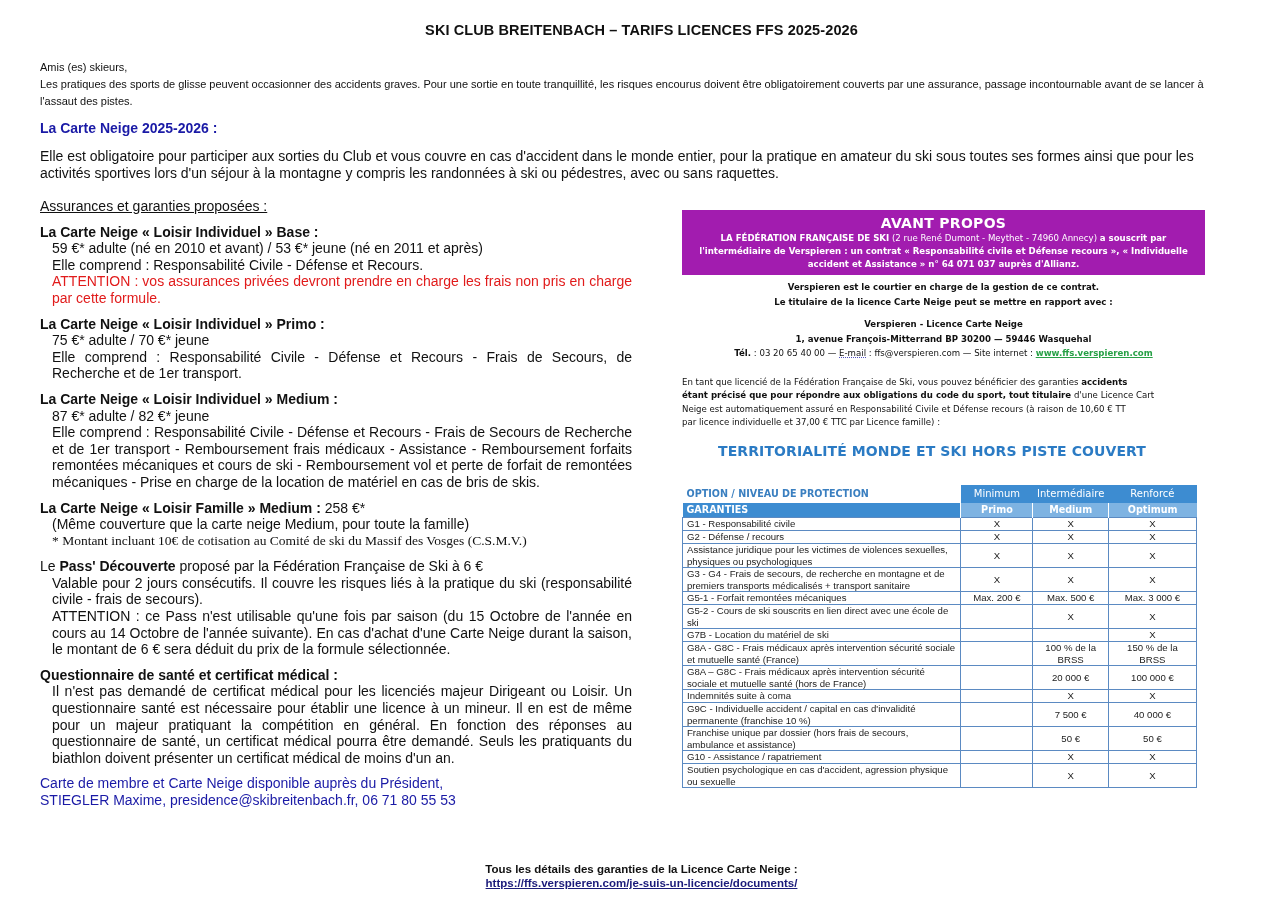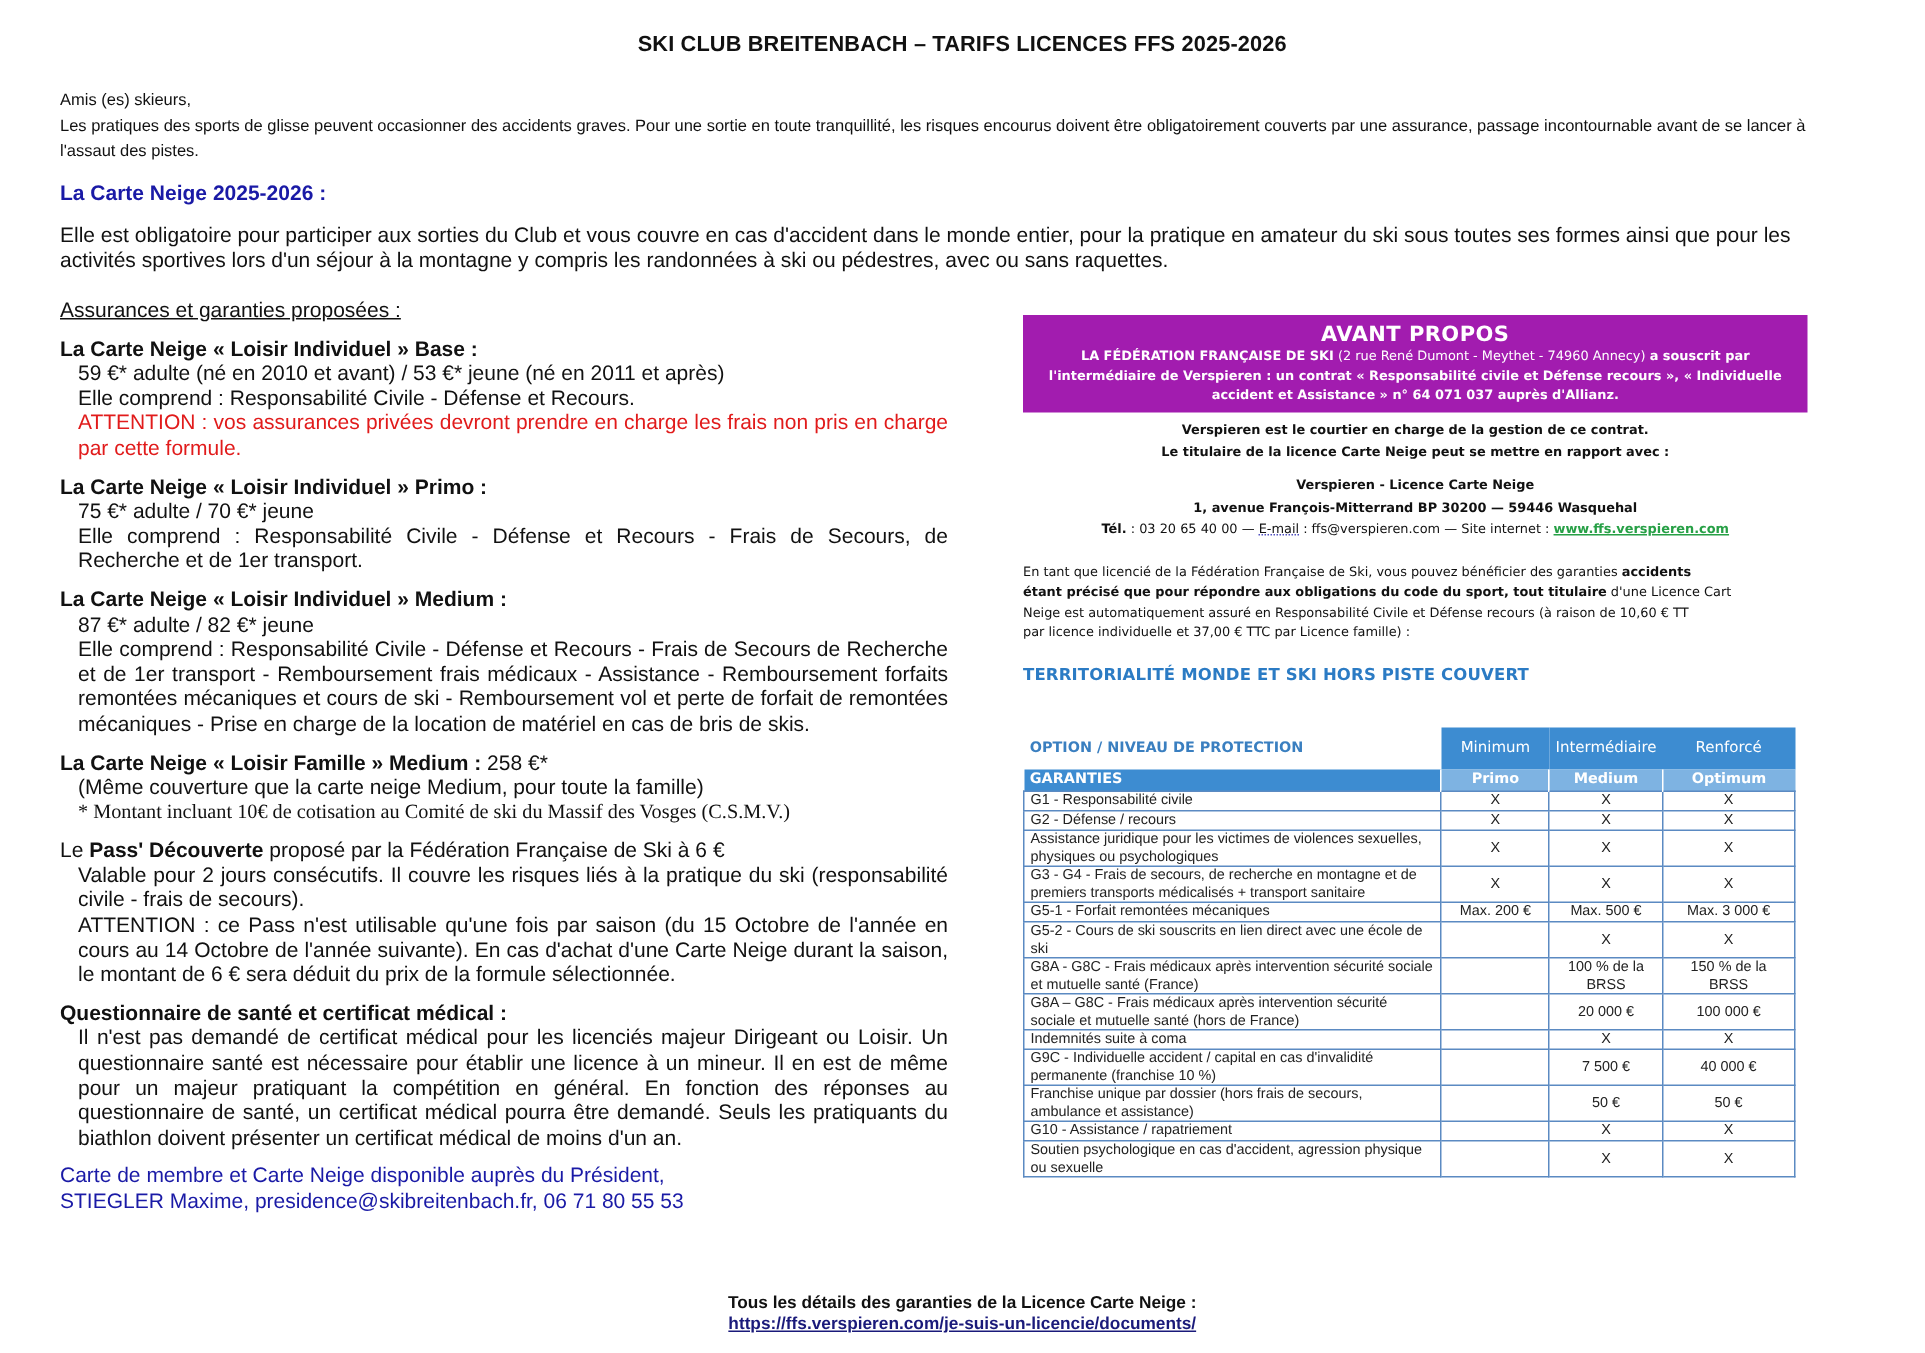--- a/index.html
+++ b/index.html
@@ -28,33 +28,33 @@
   .banner .bd { font-size: 8.6px; line-height: 13px; }
   .banner b { font-weight: bold; }
   .verspi { text-align: center; font-family: "DejaVu Sans", sans-serif; font-size: 8.6px; font-weight: bold;
             line-height: 14.5px; margin-top: 5px; }
   .verspi .gap { height: 8px; }
   .verspi .green { color: #27a046; text-decoration: underline; }
   .verspi .norm { font-weight: normal; }
   .verspi .em { font-weight: normal; text-decoration: underline dotted #5050c0; }
   .para { font-family: "DejaVu Sans", sans-serif; font-size: 8.6px; line-height: 13.5px; margin-top: 15px;
           white-space: nowrap; overflow: hidden; width: 523px; }
-  .terr { color: #2b7bc4; font-family: "DejaVu Sans", sans-serif; font-weight: bold; font-size: 11px;
-          margin-top: 13px; letter-spacing: 0.1px; }
+  .terr { color: #2b7bc4; font-family: "DejaVu Sans", sans-serif; font-weight: bold; font-size: 14px;
+          margin-top: 13px; letter-spacing: 0.1px; margin-left: 36px; }
 
   table.g { position: absolute; left: 682px; top: 485px; width: 515px; border-collapse: collapse;
             font-family: "Liberation Sans", sans-serif; font-size: 9.6px; color: #222; }
   table.g td { border: 1px solid #5b8ac2; padding: 0 4px; height: 12px; line-height: 11.5px; }
   table.g td.c { text-align: center; }
   table.g td.lab { width: 270px; }
   table.g td.c1 { width: 64px; } table.g td.c2 { width: 64px; } table.g td.c3 { width: 80px; }
   tr.opt td.o { border: none; color: #3a7fc0; font-weight: bold; font-family: "DejaVu Sans", sans-serif;
                 font-size: 9.6px; height: 18px; }
   tr.opt td.lvl { background: #3d8cd1; color: #fff; border: none; font-family: "DejaVu Sans", sans-serif;
-                  font-size: 10px; text-align: center; height: 28px; }
+                  font-size: 10px; text-align: center; height: 18px; }
   tr.sub td { background: #3d8cd1; color: #fff; font-family: "DejaVu Sans", sans-serif; font-weight: bold; font-size: 9.6px;
               border: none; height: 14px; }
   tr.sub td.s { background: #7eb3e2; text-align: center; border-left: 1px solid #fff; }
   .foot { position: absolute; left: 0; top: 862px; width: 1283px; text-align: center; font-size: 11.5px; line-height: 14px; }
   .foot .ft { font-weight: bold; }
   .foot .lnk { color: #1a1a7a; font-weight: bold; text-decoration: underline; }
 </style>
 </head>
 <body>
 
@@ -181,20 +181,26 @@
         <td class="c">Max. 500 €</td>
         <td class="c">Max. 3 000 €</td>
       </tr>
       <tr>
         <td>G5-2 - Cours de ski souscrits en lien direct avec une école de ski</td>
         <td class="c"></td>
         <td class="c">X</td>
         <td class="c">X</td>
       </tr>
       <tr>
+        <td>G7B - Location du matériel de ski</td>
+        <td class="c"></td>
+        <td class="c"></td>
+        <td class="c">X</td>
+      </tr>
+      <tr>
         <td>G8A - G8C - Frais médicaux après intervention sécurité sociale et mutuelle santé (France)</td>
         <td class="c"></td>
         <td class="c">100 % de la BRSS</td>
         <td class="c">150 % de la BRSS</td>
       </tr>
       <tr>
         <td>G8A – G8C - Frais médicaux après intervention sécurité sociale et mutuelle santé (hors de France)</td>
         <td class="c"></td>
         <td class="c">20 000 €</td>
         <td class="c">100 000 €</td>

